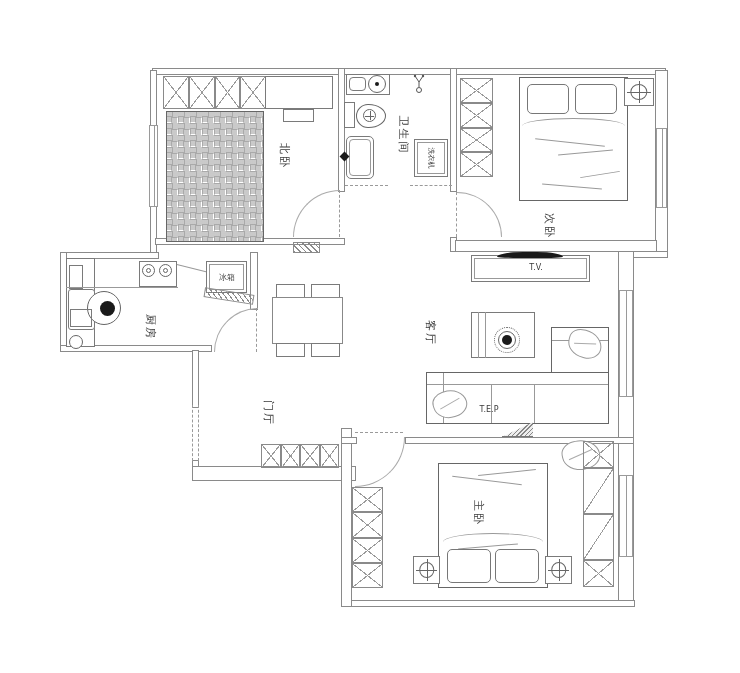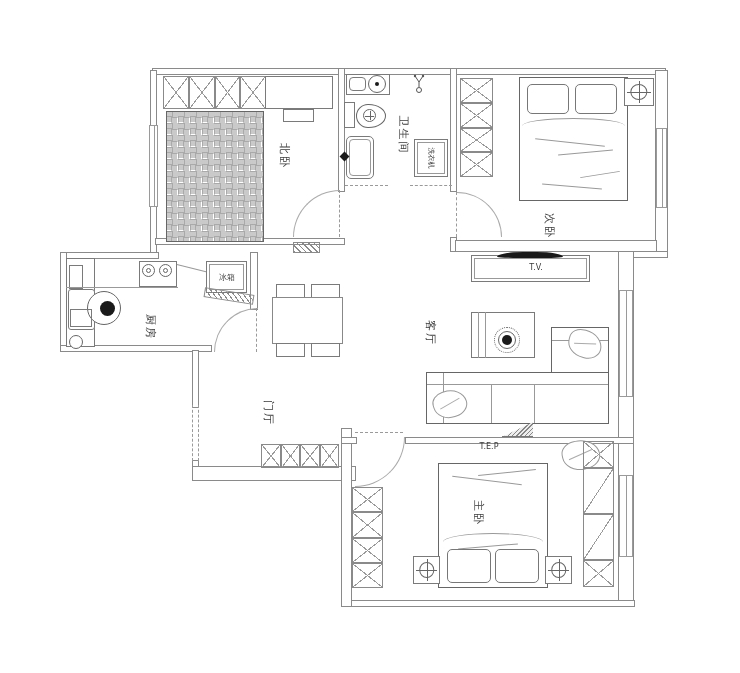--- a/index.html
+++ b/index.html
@@ -205,21 +205,21 @@
   <div class="furn" style="left:426px;top:372px;width:183px;height:52px;border-color:#666"></div>
   <div class="ln" style="left:427px;top:384px;width:181px;height:1px"></div>
   <div class="ln" style="left:443px;top:373px;width:1px;height:50px"></div>
   <div class="ln" style="left:491px;top:385px;width:1px;height:38px"></div>
   <div class="ln" style="left:534px;top:385px;width:1px;height:38px"></div>
   <div class="ln" style="left:552px;top:340px;width:56px;height:1px"></div>
   <div class="cushion" style="left:433px;top:390px;width:34px;height:28px;transform:rotate(-18deg)"></div>
   <div class="cushion" style="left:568px;top:330px;width:34px;height:28px;transform:rotate(14deg)"></div>
   <div class="cushion" style="left:562px;top:440px;width:38px;height:30px;transform:rotate(-12deg)"></div>
   <div class="vlabel" style="left:430px;top:333px">客厅</div>
-  <div class="hlabel" style="left:489px;top:446px">T.E.P</div>
+  <div class="hlabel" style="left:489px;top:409px">T.E.P</div>
   <div class="tri" style="left:502px;top:422px;width:31px;height:15px"></div>
   <div class="ln" style="left:502px;top:436px;width:31px;height:1px;background:#777"></div>
 
   <div class="wrow" style="left:261px;top:444px;width:78px;height:24px">
     <div class="xc"></div>
       <div class="xc"></div>
     <div class="xc"></div>
       <div class="xc"></div>
   </div>
   <div class="vlabel" style="left:268px;top:413px">门厅</div>

